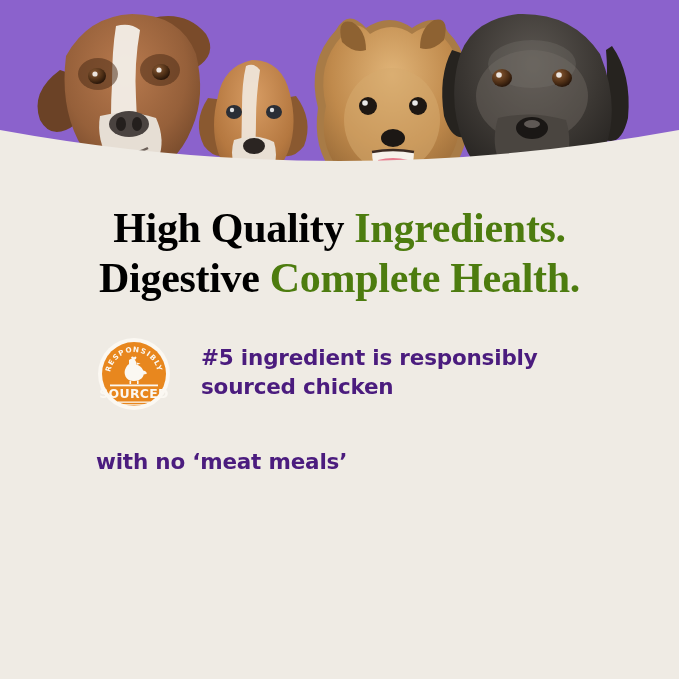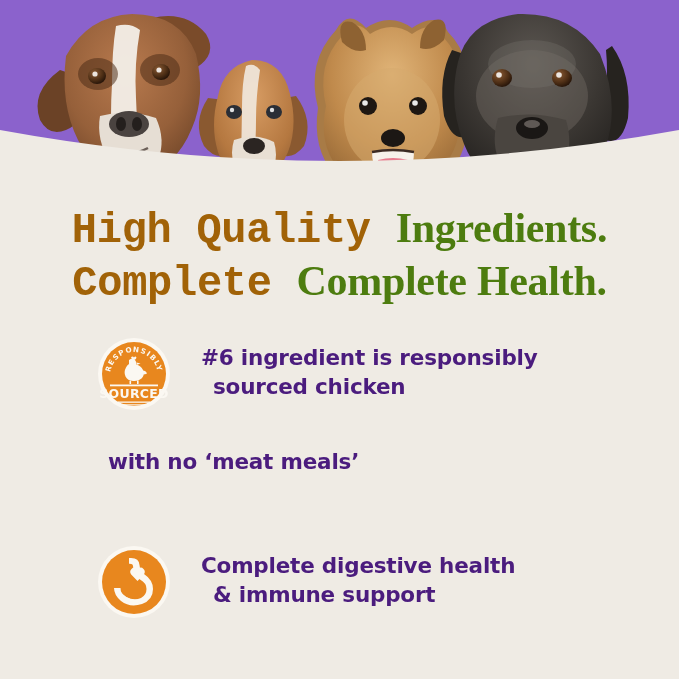--- a/index.html
+++ b/index.html
@@ -57,21 +57,21 @@
     top: 203px;
     width: 679px;
     text-align: center;
     font-family: "Liberation Serif", "DejaVu Serif", serif;
     font-weight: bold;
     font-size: 42px;
     line-height: 50px;
     letter-spacing: -0.3px;
   }
   .hl-line { white-space: nowrap; }
-  .hl-orange { color: #a16207; font-family: Liberation Mono, monospace; }
+  .hl-orange { color: #000000; }
   .hl-purple { color: #4d7c0f; }
 
   
   #bullets {
     position: absolute;
     left: 96px;
     top: 336px;
     width: 540px;
   }
   .bullet {
@@ -89,21 +89,21 @@
   .bullet-text {
     flex: 1 1 auto;
     color: #4B1C7E;
     font-family: "DejaVu Sans", "Liberation Sans", sans-serif;
     font-weight: bold;
     font-size: 21.5px;
     line-height: 29px;
     letter-spacing: -0.2px;
     padding-top: 7px;
   }
-  .bullet-text .l2 { display: block; margin-left: 12px; }
+  .bullet-text .l2 { display: block; }
 </style>
 </head>
 <body>
 
 <div id="page">
 
   <div id="hero">
 
     <svg id="hero-svg" width="679" height="200" viewBox="0 0 679 200">
       <defs>
@@ -241,21 +241,21 @@
     <svg id="hero-curve" width="679" height="70" viewBox="0 0 679 70" preserveAspectRatio="none">
       <path d="M0 0 Q339.5 62 679 0 L679 70 L0 70 Z" fill="#EFEBE4"></path>
     </svg>
   </div>
 
   <div id="headline">
     <div class="hl-line">
       <span class="hl-orange">High Quality </span><span class="hl-purple">Ingredients.</span>
     </div>
     <div class="hl-line">
-      <span class="hl-orange">Complete </span><span class="hl-purple">Complete Health.</span>
+      <span class="hl-orange">Digestive </span><span class="hl-purple">Complete Health.</span>
     </div>
   </div>
 
   <div id="bullets">
 
     <div class="bullet">
       <div class="bullet-icon">
         <svg width="76" height="76" viewBox="0 0 76 76">
           <defs>
             <path id="arcTop" d="M14 40 A24 24 0 0 1 62 40" fill="none"></path>
@@ -282,53 +282,26 @@
 
           <rect x="14" y="48.5" width="48" height="1.8" fill="#FBF8F2"></rect>
 
           <text x="38" y="61.5" text-anchor="middle" font-family="DejaVu Sans, sans-serif" font-size="12.5" font-weight="bold" fill="#FBF8F2" letter-spacing="0.3">SOURCED</text>
 
           <rect x="22" y="65.5" width="32" height="1.3" fill="#FBF8F2"></rect>
           <rect x="22" y="68.3" width="32" height="1.1" fill="#FBF8F2"></rect>
         </svg>
       </div>
       <div class="bullet-text">
-        <span class="l1">#6 ingredient is responsibly</span>
+        <span class="l1">#5 ingredient is responsibly</span>
         <span class="l2">sourced chicken</span>
       </div>
     </div>
 
     <div class="bullet">
       <div class="bullet-text">
         <span class="l2">with no ‘meat meals’</span>
       </div>
     </div>
 
-    <div class="bullet">
-      <div class="bullet-icon">
-        <svg width="76" height="76" viewBox="0 0 76 76">
-          <circle cx="38" cy="38" r="36" fill="#FBF8F2"></circle>
-          <circle cx="38" cy="38" r="32" fill="#E8871E"></circle>
-          <g>
-
-            <path d="M33 14 Q43 13 43.5 21 Q44 27 48 30
-                     Q57 36 57 45 Q57 56 46 60 Q34 64 25 57
-                     Q18 51 18 44 L24.5 44
-                     Q24.5 50 30 53 Q38 57 45 54 Q50.5 51 50.5 45
-                     Q50.5 39 44 35.5 Q37.5 31.5 37 22
-                     Q36.8 19.5 33 19.8 Z" fill="#FBF8F2"></path>
-
-            <path d="M22 46 Q30 58 43 57" stroke="#FBF8F2" stroke-width="2.2" fill="none" opacity="0.9"></path>
-
-            <path d="M41.5 25.5 Q38.5 22 35.5 25 Q33 27.6 35.2 30.6
-                     L41.5 37 L47.8 30.6 Q50 27.6 47.5 25
-                     Q44.5 22 41.5 25.5 Z" fill="#FBF8F2"></path>
-          </g>
-        </svg>
-      </div>
-      <div class="bullet-text">
-        <span class="l1">Complete digestive health</span>
-        <span class="l2">&amp; immune support</span>
-      </div>
-    </div>
 
   </div>
 </div>
 
 </body></html>

